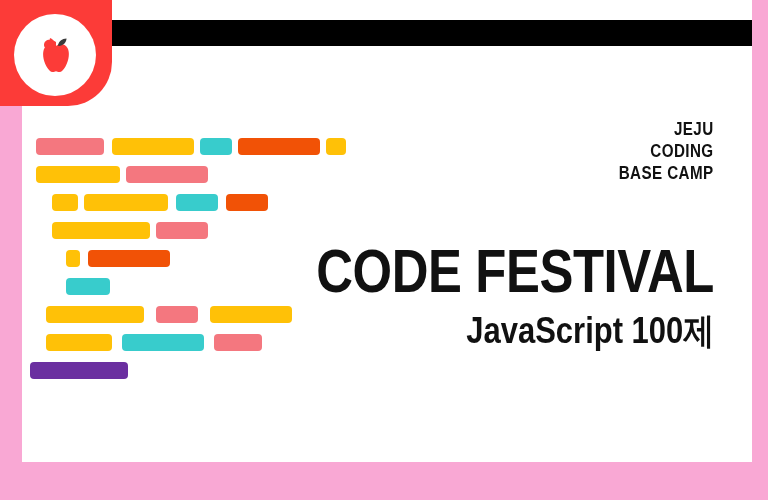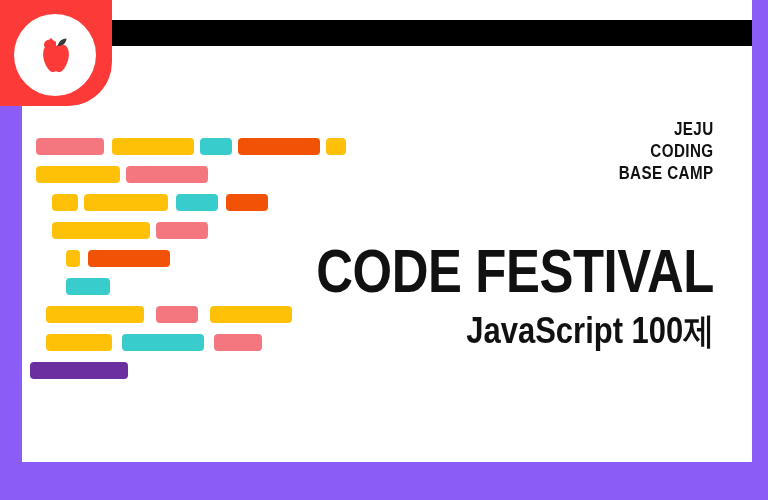--- a/index.html
+++ b/index.html
@@ -5,21 +5,21 @@
   html, body {
     margin: 0;
     padding: 0;
     background: #ffffff;
   }
   #poster {
     position: relative;
     width: 768px;
     height: 500px;
     overflow: hidden;
-    background: #8b5cf6;
+    background: #f9a8d4;
     font-family: "Liberation Sans", sans-serif;
   }
   
   #canvas {
     position: absolute;
     left: 22px;
     top: 0px;
     width: 730px;
     height: 462px;
     background: #ffffff;

